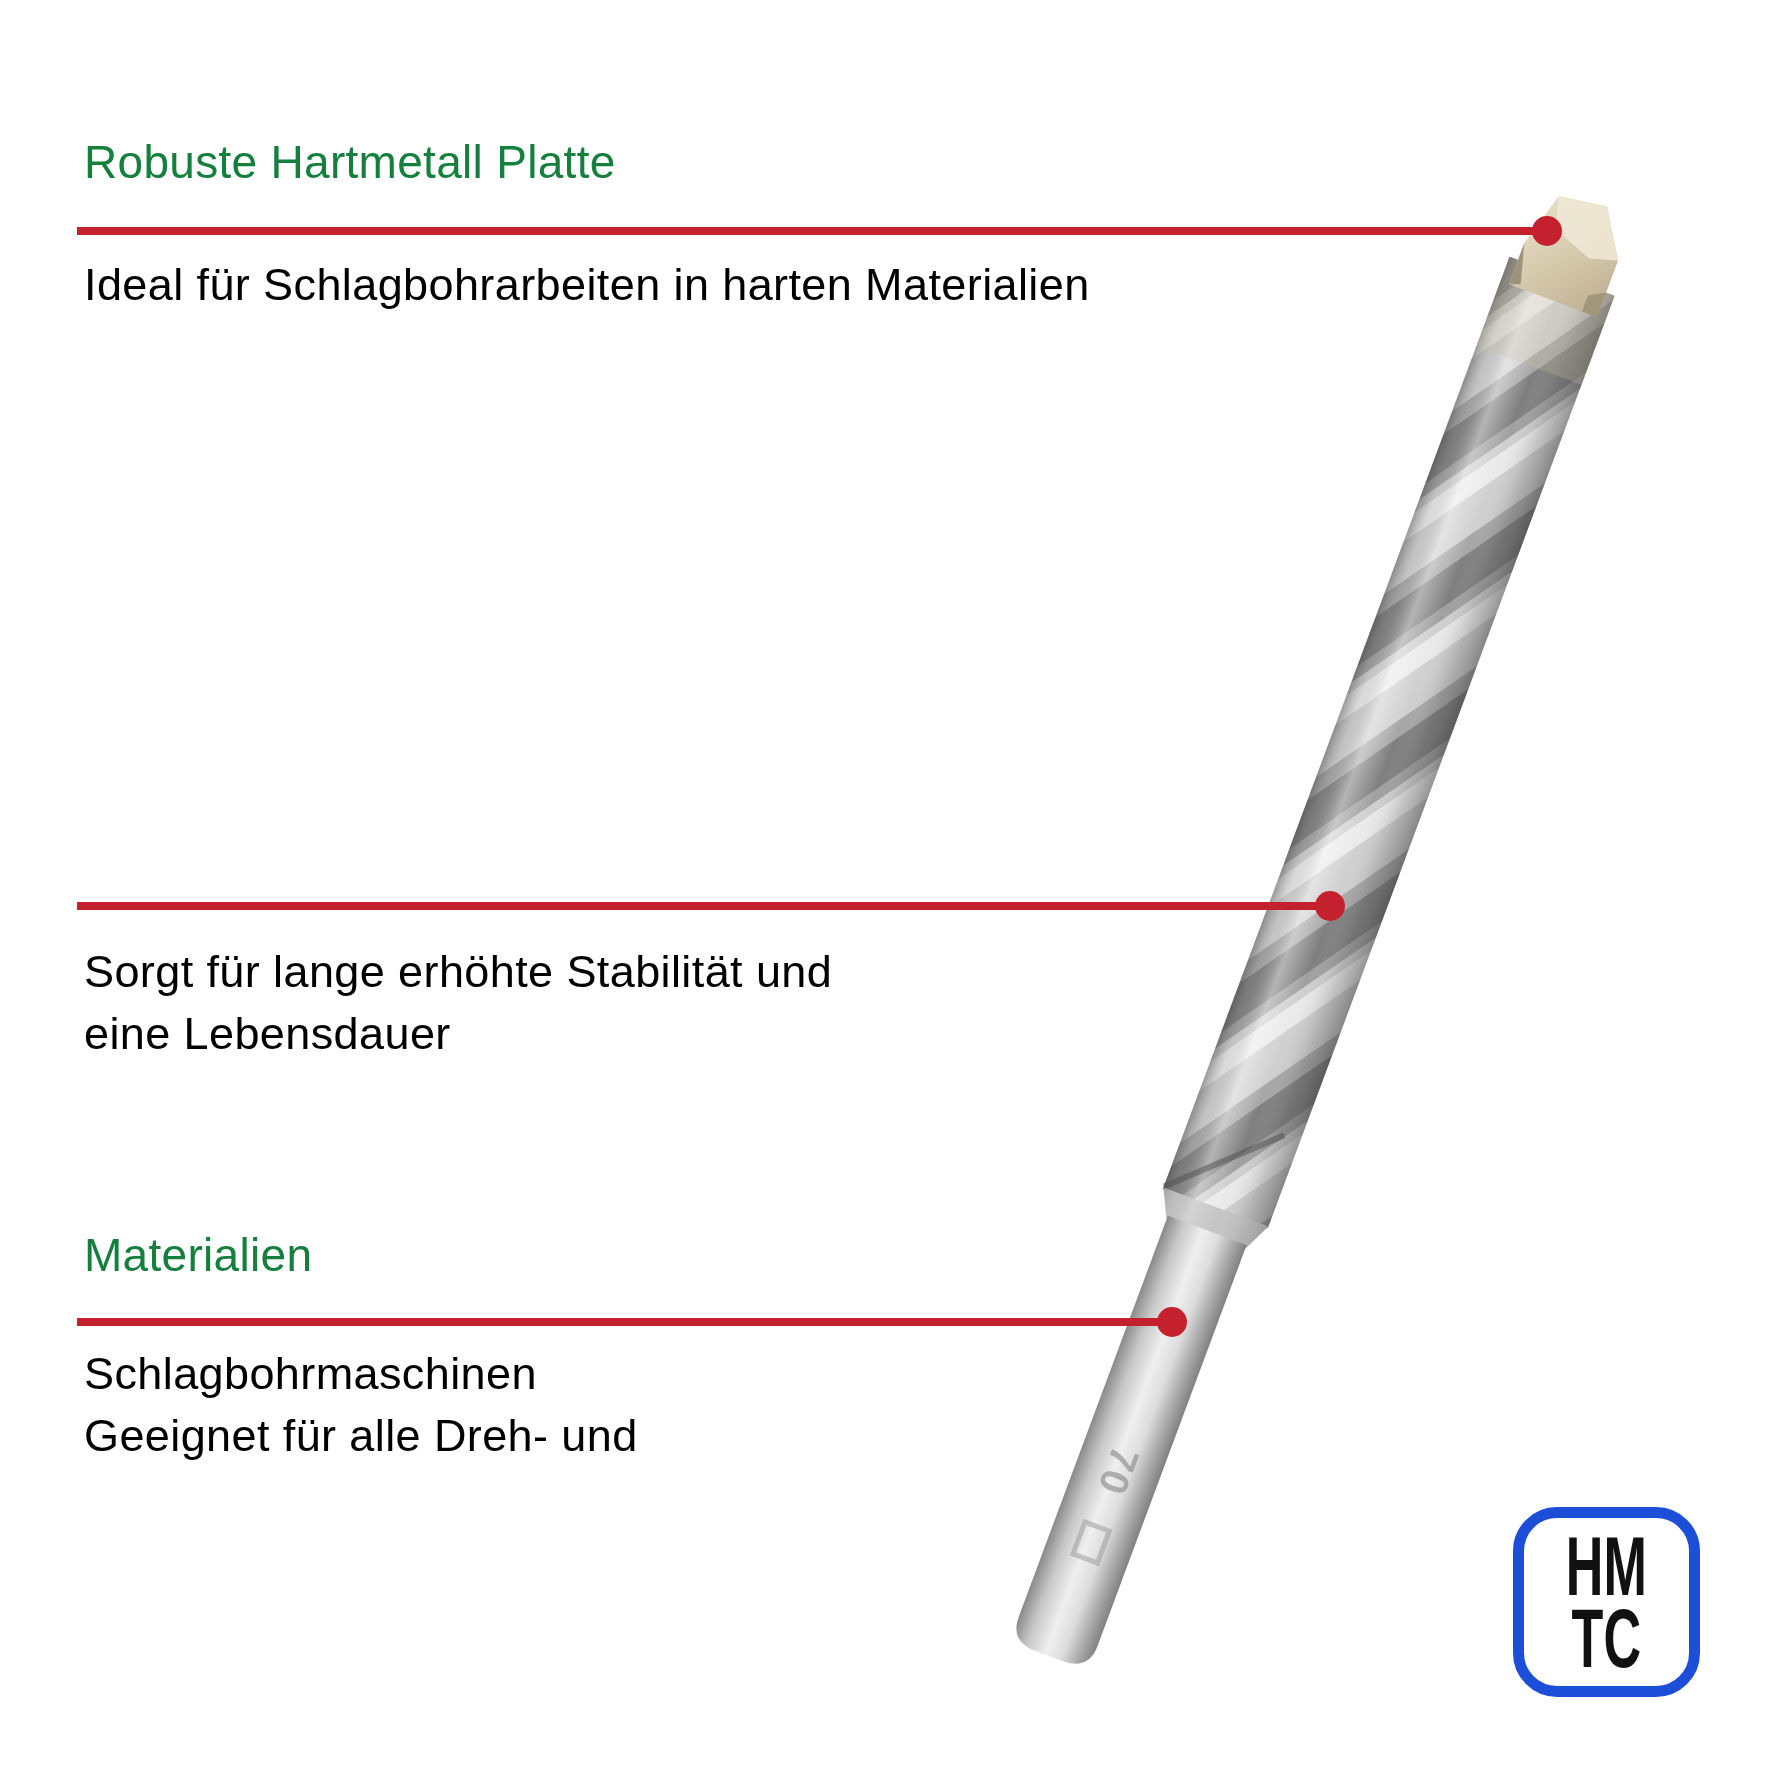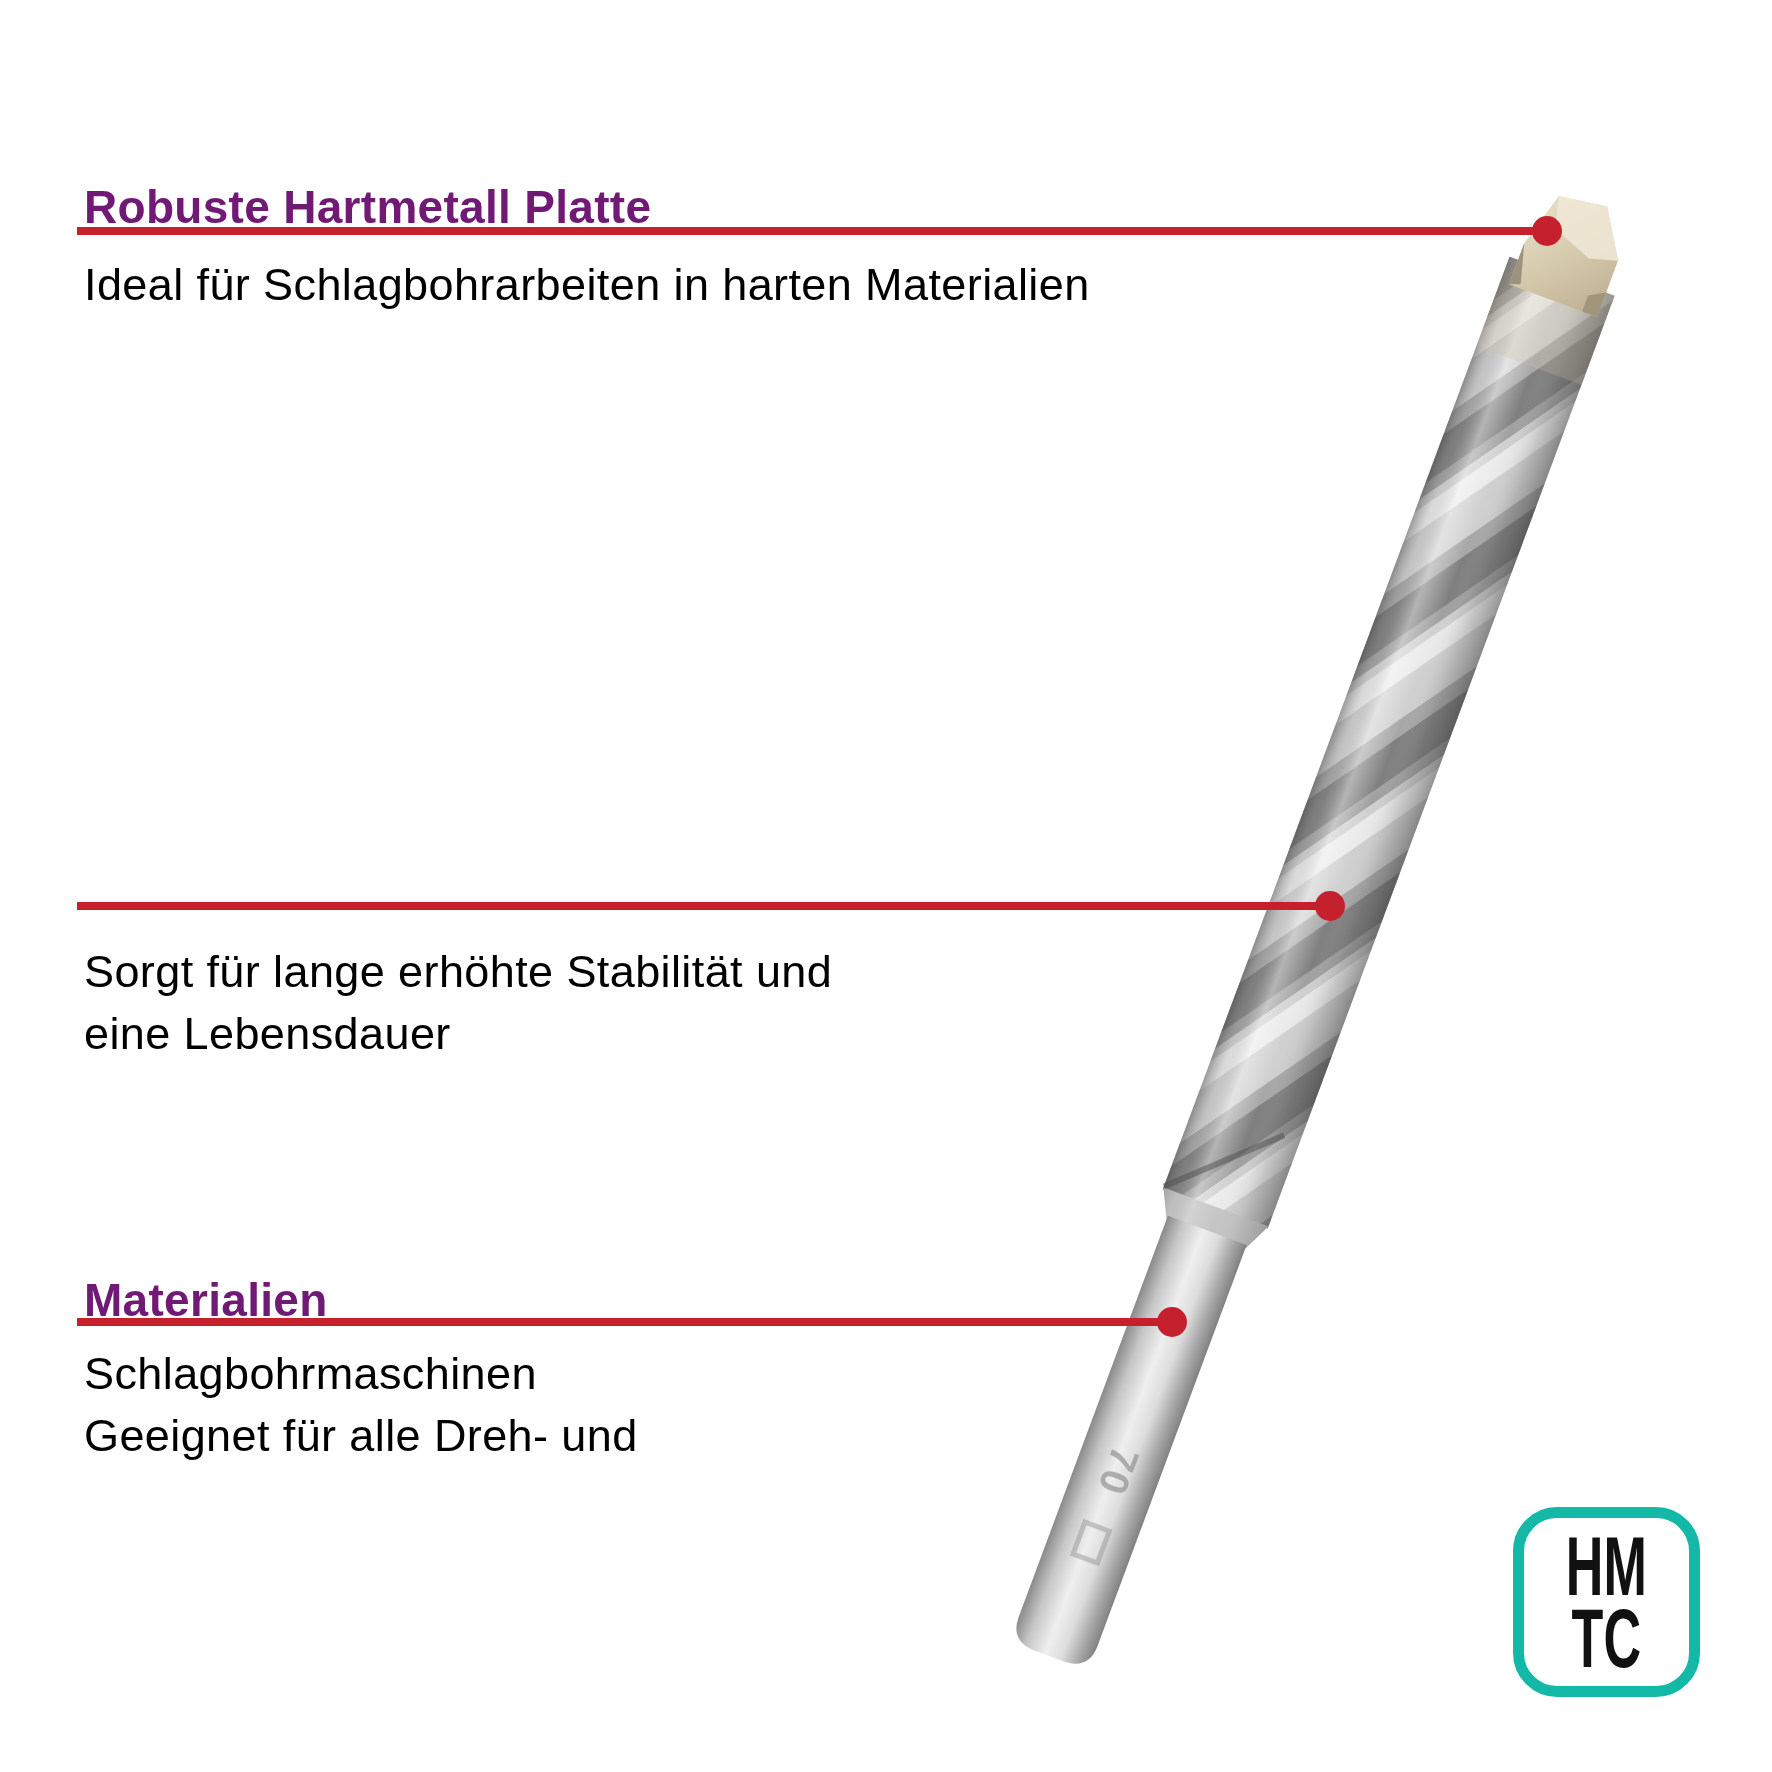--- a/index.html
+++ b/index.html
@@ -12,26 +12,25 @@
     font-family: "Liberation Sans", sans-serif;
     color: #1e1e1e;
   }
   .drill-svg { position: absolute; left: 0; top: 0; width: 1772px; height: 1772px; }
 
   
   .feat-heading {
     position: absolute;
     left: 84px;
     font-size: 46px;
-    font-weight: 700;
+    font-weight: 400;
     letter-spacing: 0.3px;
     line-height: 1.1;
     white-space: nowrap;
-    color: #701a75;
-    margin-top: 45px;
+    color: #15803d;
   }
   .h1 { top: 137px; }
   .h2 { top: 812px; }
   .h3 { top: 1230px; }
 
   
   .feat-body {
     position: absolute;
     left: 84px;
     font-size: 45px;
@@ -67,21 +66,21 @@
   }
 
   
   .badge {
     position: absolute;
     left: 1513px;
     top: 1507px;
     width: 187px;
     height: 190px;
     box-sizing: border-box;
-    border: 11px solid #14b8a6;
+    border: 11px solid #1d4ed8;
     border-radius: 44px;
     background: #ffffff;
     display: flex;
     align-items: center;
     justify-content: center;
   }
   .badge-text {
     font-weight: 700;
     font-size: 84px;
     line-height: 72px;

